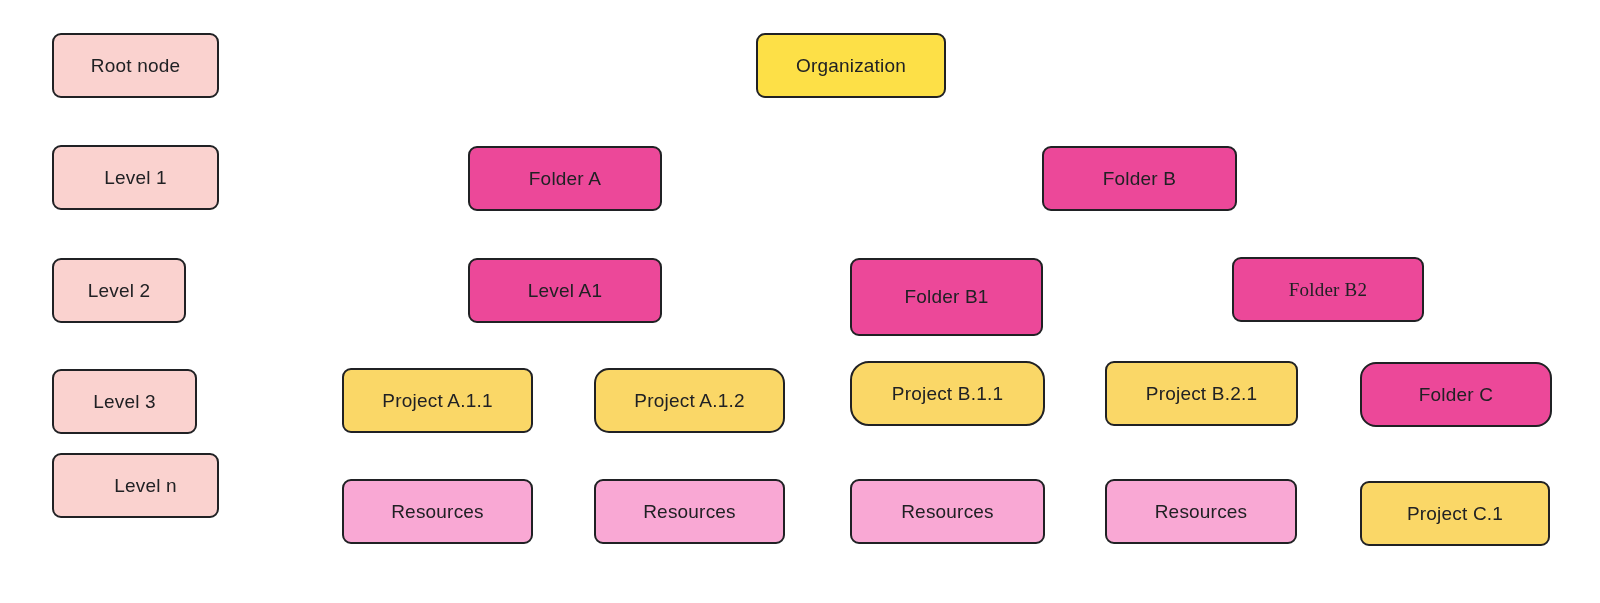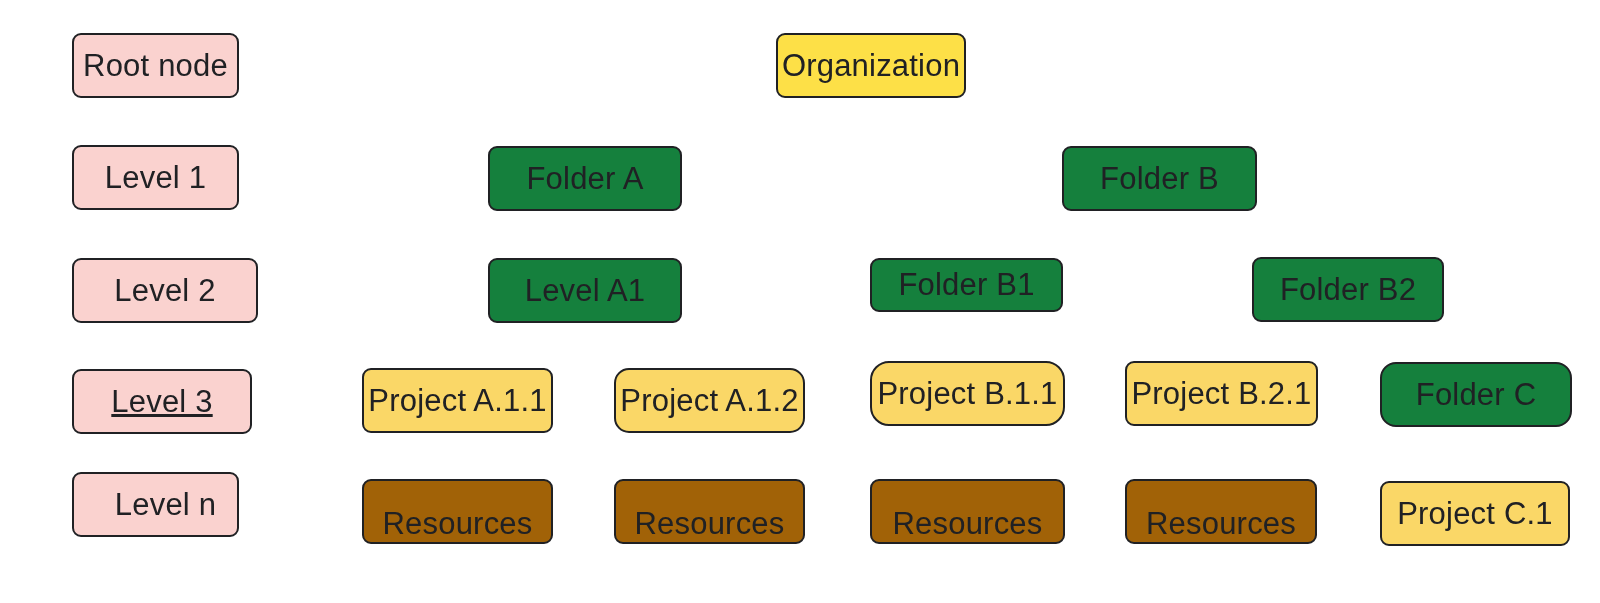--- a/index.html
+++ b/index.html
@@ -16,67 +16,66 @@
     overflow: hidden;
   }
   .node {
     position: absolute;
     box-sizing: border-box;
     border: 2px solid #202124;
     border-radius: 9px;
     display: flex;
     align-items: center;
     justify-content: center;
-    font-size: 31px;
+    font-size: 19px;
     color: #202124;
     letter-spacing: 0.2px;
     white-space: nowrap;
-    margin-left: 20px;
   }
   .node--legend       { background: #FAD2CF; }
   .node--organization { background: #fde047; }
-  .node--folder       { background: #15803d; }
+  .node--folder       { background: #ec4899; }
   .node--project      { background: #FAD767; }
-  .node--resource     { background: #a16207; align-items: flex-end; }
+  .node--resource     { background: #f9a8d4; }
 </style>
 </head>
 <body>
 
 <div id="canvas">
     <div class="node node--legend" style="left: 52px; top: 33px; width: 167px; height: 65px;">
       <span>Root node</span>
     </div>
     <div class="node node--legend" style="left: 52px; top: 145px; width: 167px; height: 65px;">
       <span>Level 1</span>
     </div>
-    <div class="node node--legend" style="left: 52px; top: 258px; width: 186px; height: 65px;">
+    <div class="node node--legend" style="left: 52px; top: 258px; width: 134px; height: 65px;">
       <span>Level 2</span>
     </div>
-    <div class="node node--legend" style="left: 52px; top: 369px; width: 180px; height: 65px; text-decoration: underline;">
+    <div class="node node--legend" style="left: 52px; top: 369px; width: 145px; height: 65px;">
       <span>Level 3</span>
     </div>
-    <div class="node node--legend" style="left: 52px; top: 472px; width: 167px; height: 65px; padding-left: 20px;">
+    <div class="node node--legend" style="left: 52px; top: 453px; width: 167px; height: 65px; padding-left: 20px;">
       <span>Level n</span>
     </div>
     <div class="node node--organization" style="left: 756px; top: 33px; width: 190px; height: 65px;">
       <span>Organization</span>
     </div>
     <div class="node node--folder" style="left: 468px; top: 146px; width: 194px; height: 65px;">
       <span>Folder A</span>
     </div>
     <div class="node node--folder" style="left: 1042px; top: 146px; width: 195px; height: 65px;">
       <span>Folder B</span>
     </div>
     <div class="node node--folder" style="left: 468px; top: 258px; width: 194px; height: 65px;">
       <span>Level A1</span>
     </div>
-    <div class="node node--folder" style="left: 850px; top: 258px; width: 193px; height: 54px;">
+    <div class="node node--folder" style="left: 850px; top: 258px; width: 193px; height: 78px;">
       <span>Folder B1</span>
     </div>
-    <div class="node node--folder" style="left: 1232px; top: 257px; width: 192px; height: 65px;">
+    <div class="node node--folder" style="left: 1232px; top: 257px; width: 192px; height: 65px; font-family: Liberation Serif, serif;">
       <span>Folder B2</span>
     </div>
     <div class="node node--project" style="left: 342px; top: 368px; width: 191px; height: 65px;">
       <span>Project A.1.1</span>
     </div>
     <div class="node node--project" style="left: 594px; top: 368px; width: 191px; height: 65px; border-radius: 15px;">
       <span>Project A.1.2</span>
     </div>
     <div class="node node--project" style="left: 850px; top: 361px; width: 195px; height: 65px; border-radius: 19px;">
       <span>Project B.1.1</span>

